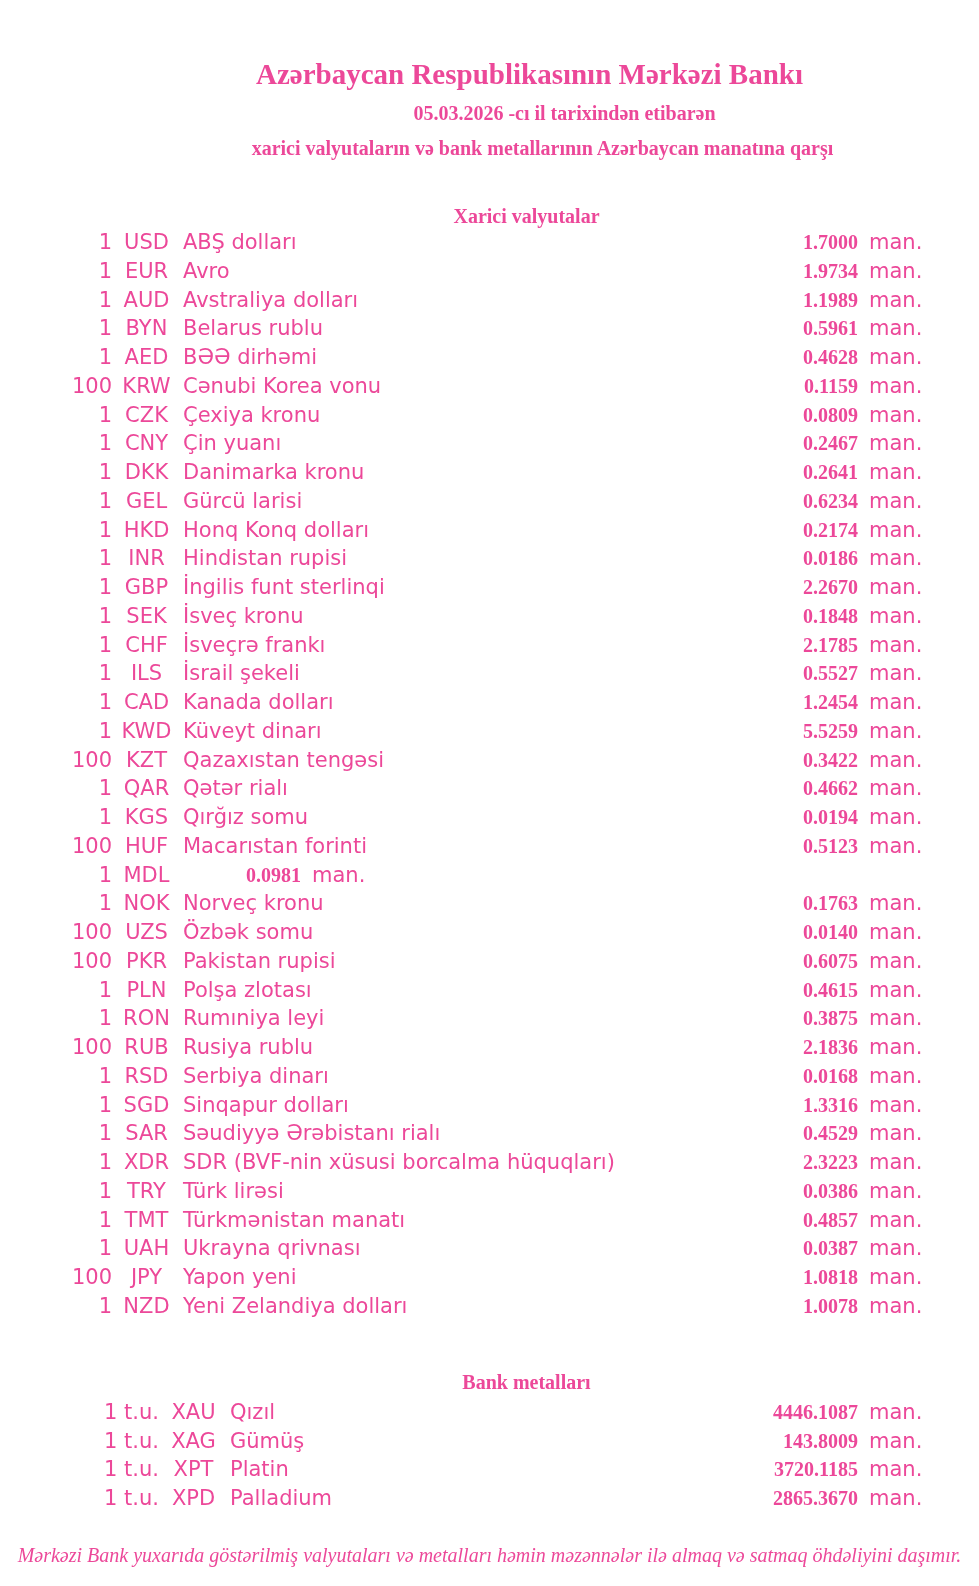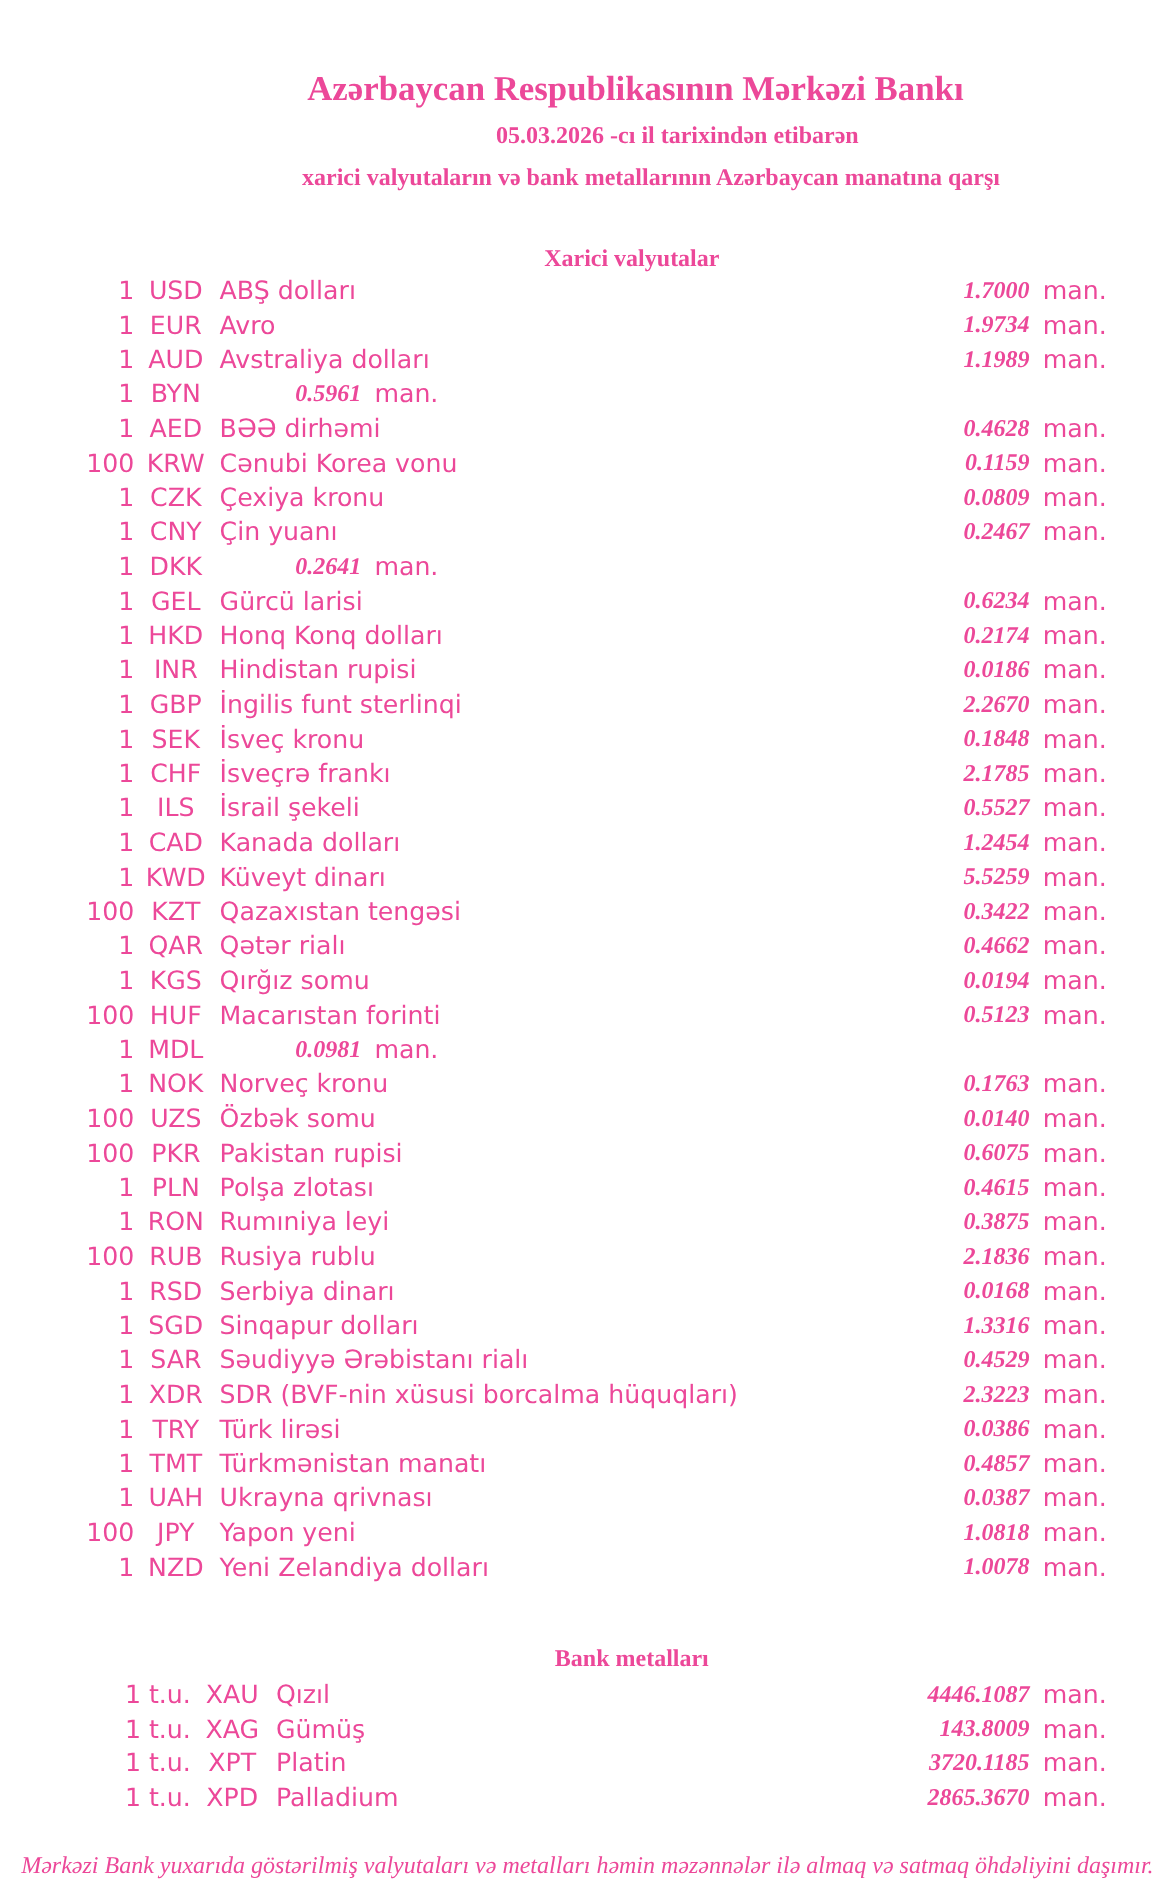--- a/index.html
+++ b/index.html
@@ -38,21 +38,20 @@
   }
   .metals-table .row { height: 28.6px; line-height: 28.6px; }
   .cell { white-space: nowrap; overflow: visible; }
   .cell-qty  { width: 112px; text-align: right;  font-size: 21px; }
   .cell-code { width: 69px;  text-align: center; font-size: 21px; }
   .cell-name { flex: 1; padding-left: 2px; text-align: left; font-size: 21px; }
   .cell-rate {
     width: 120px;
     text-align: right;
     font-family: "Liberation Serif", serif;
-    font-style: italic;
     font-weight: bold;
     font-size: 20px;
   }
   .cell-unit { width: 65px; padding-left: 11px; text-align: left; font-size: 21px; }
   .footer {
     position: absolute;
     top: 1540px;
     left: 0;
     width: 100%;
     text-align: center;
@@ -94,20 +93,21 @@
       <div class="row">
         <span class="cell cell-qty">1</span>
         <span class="cell cell-code">AUD</span>
         <span class="cell cell-name">Avstraliya dolları</span>
         <span class="cell cell-rate">1.1989</span>
         <span class="cell cell-unit">man.</span>
       </div>
       <div class="row">
         <span class="cell cell-qty">1</span>
         <span class="cell cell-code">BYN</span>
+        <span class="cell cell-name">Belarus rublu</span>
         <span class="cell cell-rate">0.5961</span>
         <span class="cell cell-unit">man.</span>
       </div>
       <div class="row">
         <span class="cell cell-qty">1</span>
         <span class="cell cell-code">AED</span>
         <span class="cell cell-name">BƏƏ dirhəmi</span>
         <span class="cell cell-rate">0.4628</span>
         <span class="cell cell-unit">man.</span>
       </div>
@@ -128,20 +128,21 @@
       <div class="row">
         <span class="cell cell-qty">1</span>
         <span class="cell cell-code">CNY</span>
         <span class="cell cell-name">Çin yuanı</span>
         <span class="cell cell-rate">0.2467</span>
         <span class="cell cell-unit">man.</span>
       </div>
       <div class="row">
         <span class="cell cell-qty">1</span>
         <span class="cell cell-code">DKK</span>
+        <span class="cell cell-name">Danimarka kronu</span>
         <span class="cell cell-rate">0.2641</span>
         <span class="cell cell-unit">man.</span>
       </div>
       <div class="row">
         <span class="cell cell-qty">1</span>
         <span class="cell cell-code">GEL</span>
         <span class="cell cell-name">Gürcü larisi</span>
         <span class="cell cell-rate">0.6234</span>
         <span class="cell cell-unit">man.</span>
       </div>

